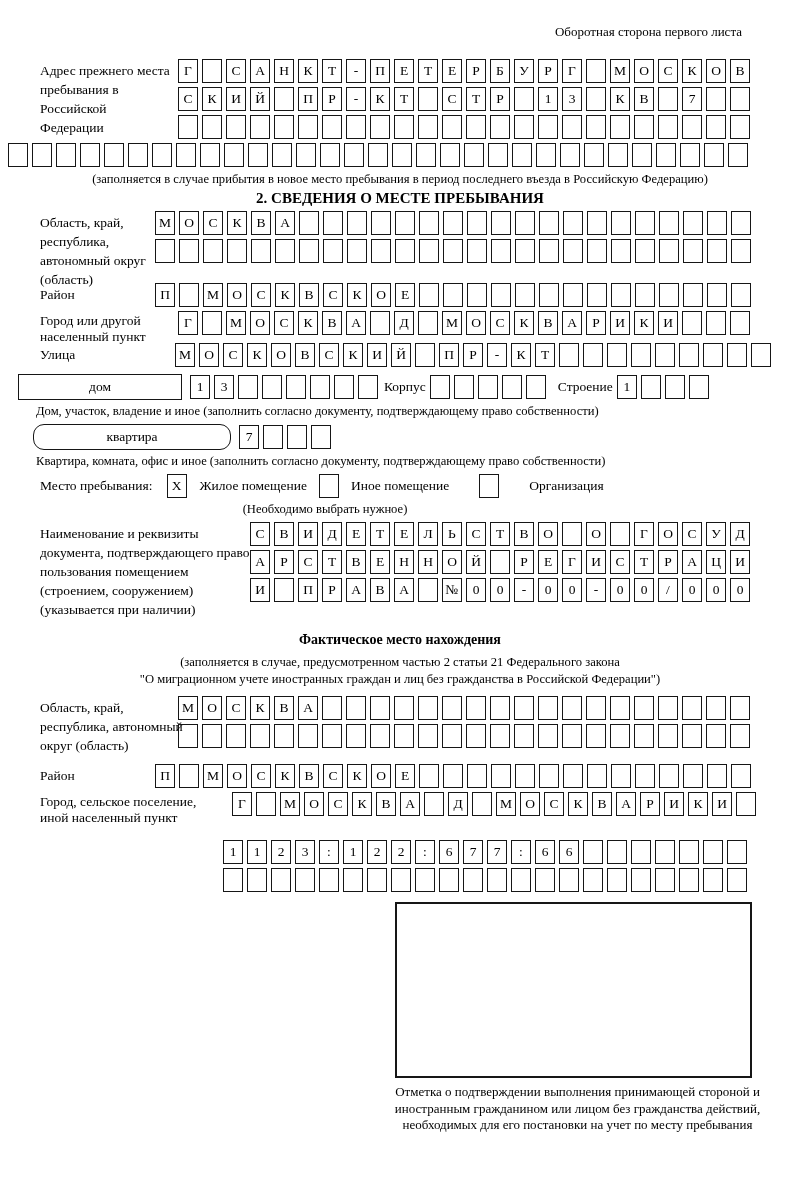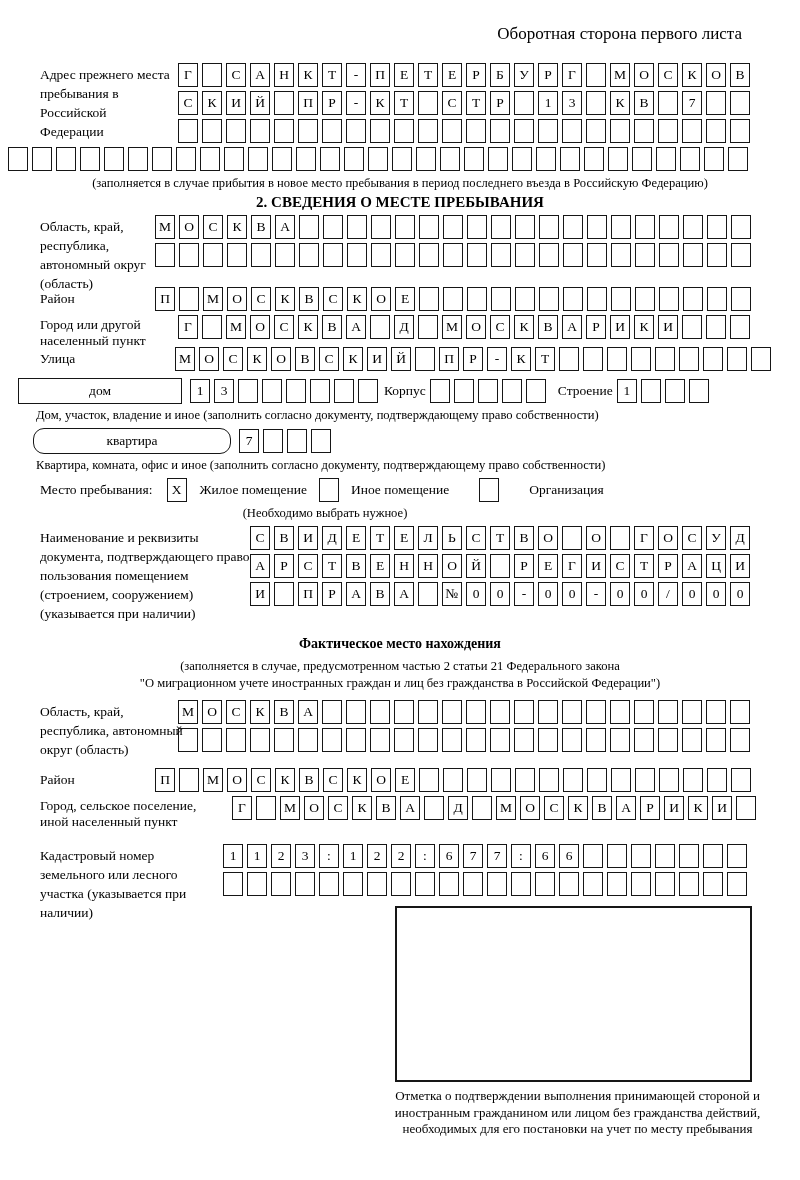--- a/index.html
+++ b/index.html
@@ -1,21 +1,21 @@
 <!DOCTYPE html>
 <html><head>
 <meta charset="utf-8">
 <style>
   html,body{margin:0;padding:0;background:#fff;}
   .page{
     width:800px;height:1180px;position:relative;overflow:hidden;
     background:#fff;color:#000;
     font-family:"Liberation Serif","DejaVu Serif",serif;
   }
-  .corner{ text-align:right; padding:24px 58px 0 0; font-size:17px;margin-left:20px; }
+  .corner{ text-align:right; padding:24px 58px 0 0; font-size:13px;margin-left:20px; }
   .group{ position:relative; }
   .glabel{ position:absolute; top:2px; left:40px; font-size:13.5px; line-height:19px; }
   .cellrow{ display:flex; margin-bottom:4px; height:24px; }
   .cell{
     flex:none; box-sizing:border-box; width:20px; height:24px;
     border:1.5px solid #161616; margin-right:4px;
     display:flex; align-items:center; justify-content:center;
     font-size:13.5px; line-height:1;
   }
   .labelbox{
@@ -550,21 +550,20 @@
         <span class="cell">А</span>
         <span class="cell">Р</span>
         <span class="cell">И</span>
         <span class="cell">К</span>
         <span class="cell">И</span>
         <span class="cell"></span>
       </div>
   </div>
 
   <div class="group" style="min-height:60px; margin-top:12px;">
-    <div class="glabel" style="width:160px;">Кадастровый номер земельного или лесного участка (указывается при наличии)</div>
     <div class="cellrow" style="margin-left:223px; margin-top:4px;">
         <span class="cell">1</span>
         <span class="cell">1</span>
         <span class="cell">2</span>
         <span class="cell">3</span>
         <span class="cell">:</span>
         <span class="cell">1</span>
         <span class="cell">2</span>
         <span class="cell">2</span>
         <span class="cell">:</span>

